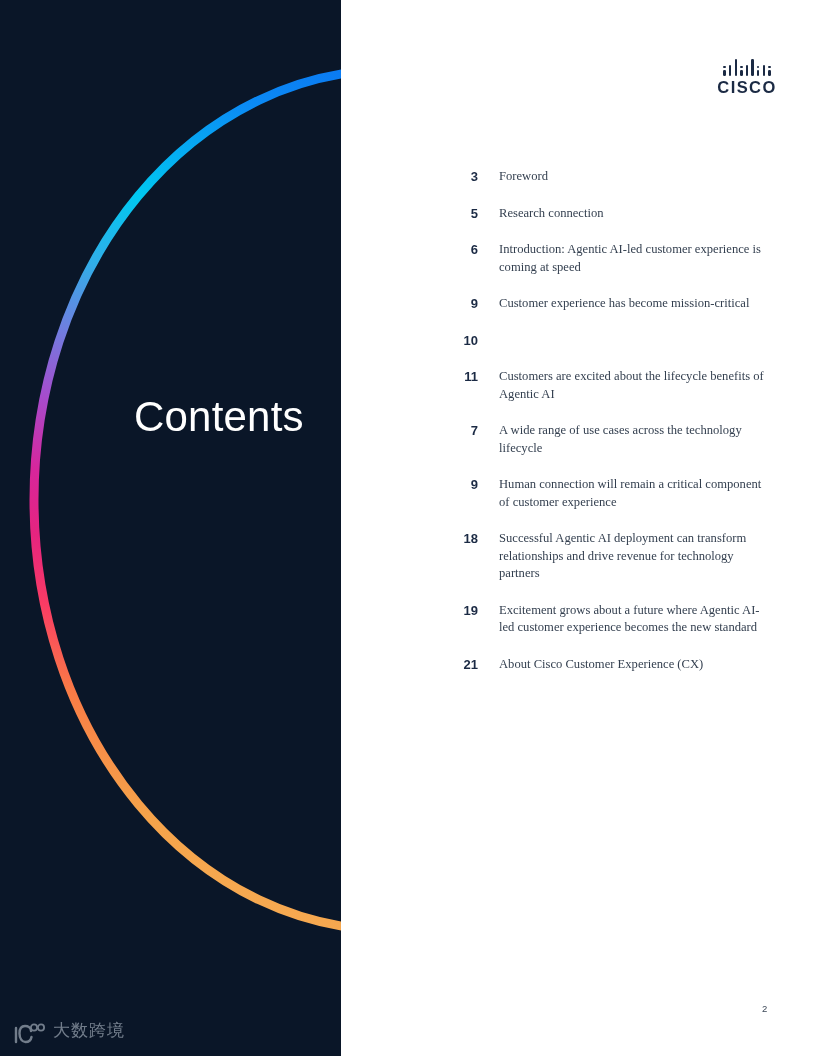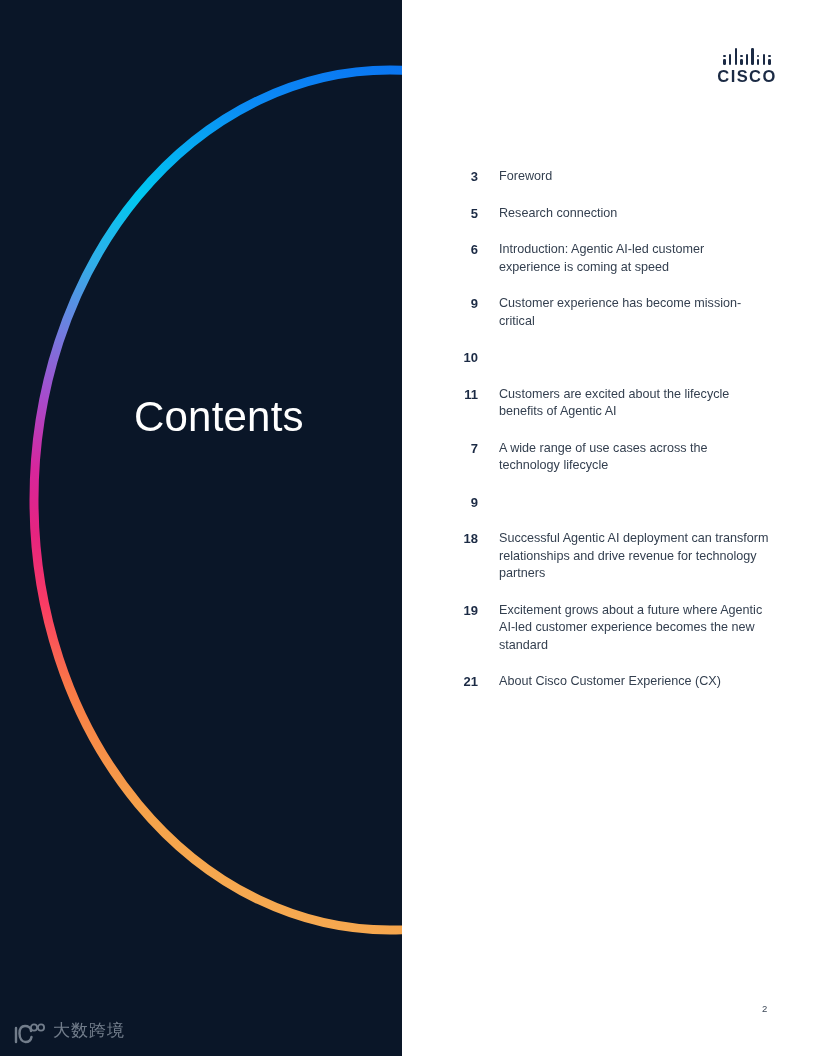--- a/index.html
+++ b/index.html
@@ -13,21 +13,21 @@
     position: relative;
     overflow: hidden;
     font-family: "Liberation Sans", "DejaVu Sans", sans-serif;
   }
 
   
   #left-panel {
     position: absolute;
     left: 0;
     top: 0;
-    width: 402px;
+    width: 341px;
     height: 1056px;
     background: #0a1628;
     overflow: hidden;
   }
 
   #arc-svg {
     position: absolute;
     left: 0;
     top: 0;
     width: 402px;
@@ -74,21 +74,21 @@
     top: 0;
     width: 414px;
     height: 1056px;
     background: #ffffff;
   }
 
   
   #cisco-logo {
     position: absolute;
     left: 310px;
-    top: 48px;
+    top: 59px;
     width: 70px;
   }
   #cisco-bars {
     display: flex;
     align-items: flex-end;
     justify-content: center;
     gap: 3.2px;
     height: 17px;
   }
   .cisco-bar-col {
@@ -142,21 +142,21 @@
     color: #1b2a44;
     line-height: 17.5px;
     font-family: "Liberation Sans", sans-serif;
   }
   .toc-title {
     margin-left: 21px;
     font-size: 12.6px;
     font-weight: 400;
     color: #333f4f;
     line-height: 17.5px;
-    font-family: Liberation Sans, sans-serif;
+    font-family: Liberation Serif, serif;
     max-width: 270px;
   }
 
   
   #page-number {
     position: absolute;
     left: 360px;
     top: 1003px;
     font-size: 9.5px;
     color: #3b4757;
@@ -268,20 +268,21 @@
       <div class="toc-entry">
         <div class="toc-number">11</div>
         <div class="toc-title">Customers are excited about the lifecycle benefits of Agentic AI</div>
       </div>
       <div class="toc-entry">
         <div class="toc-number">7</div>
         <div class="toc-title">A wide range of use cases across the technology lifecycle</div>
       </div>
       <div class="toc-entry">
         <div class="toc-number">9</div>
+        <div class="toc-title">Human connection will remain a critical component of customer experience</div>
       </div>
       <div class="toc-entry">
         <div class="toc-number">18</div>
         <div class="toc-title">Successful Agentic AI deployment can transform relationships and drive revenue for technology partners</div>
       </div>
       <div class="toc-entry">
         <div class="toc-number">19</div>
         <div class="toc-title">Excitement grows about a future where Agentic AI-led customer experience becomes the new standard</div>
       </div>
       <div class="toc-entry">

